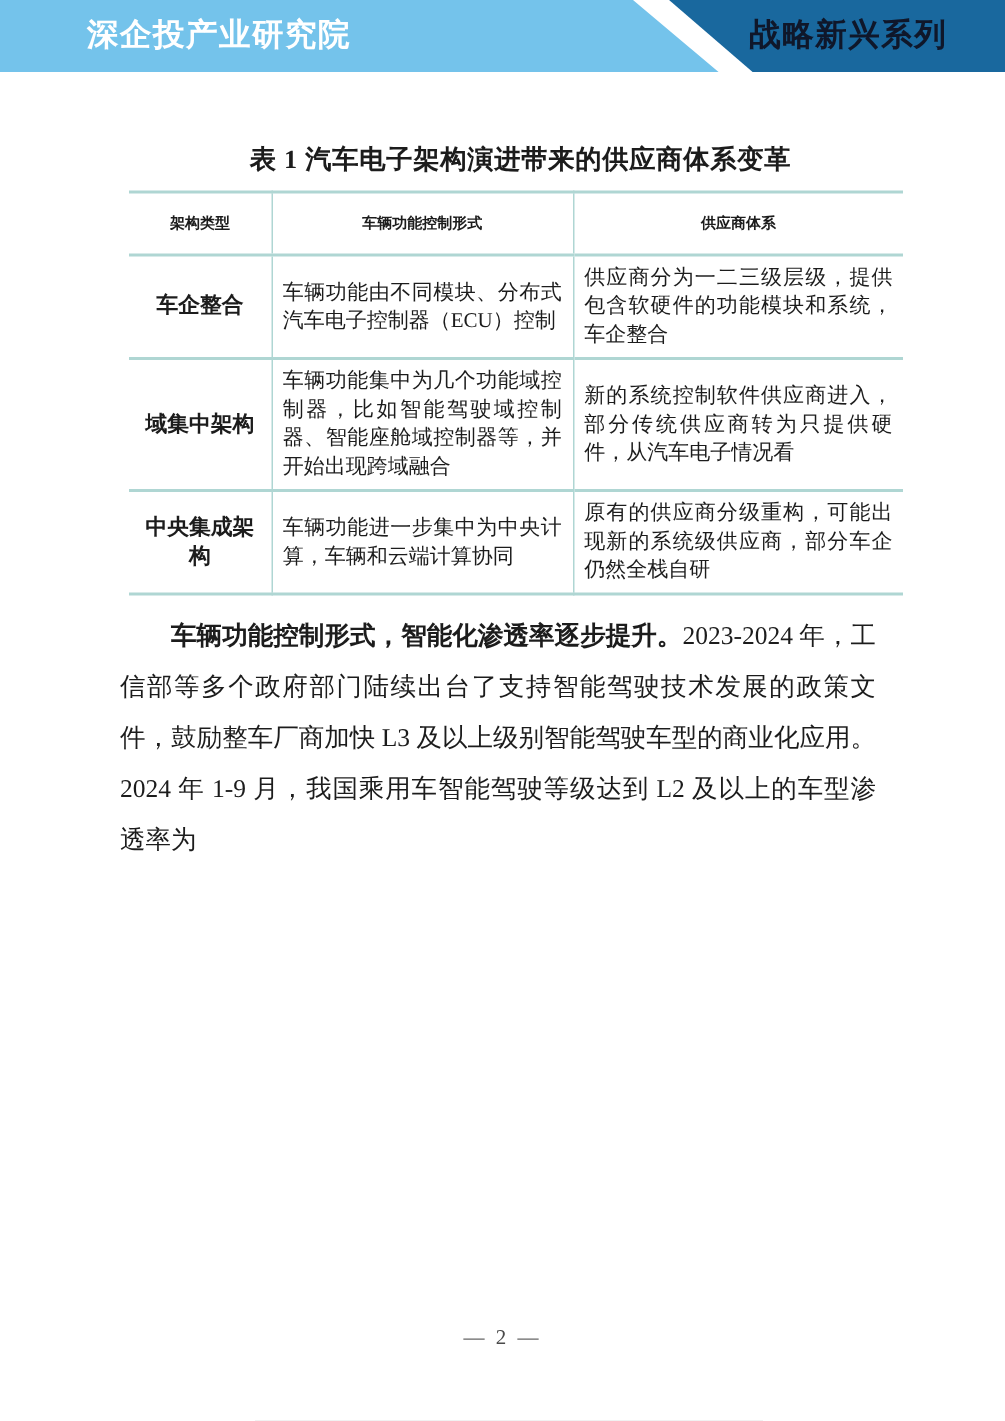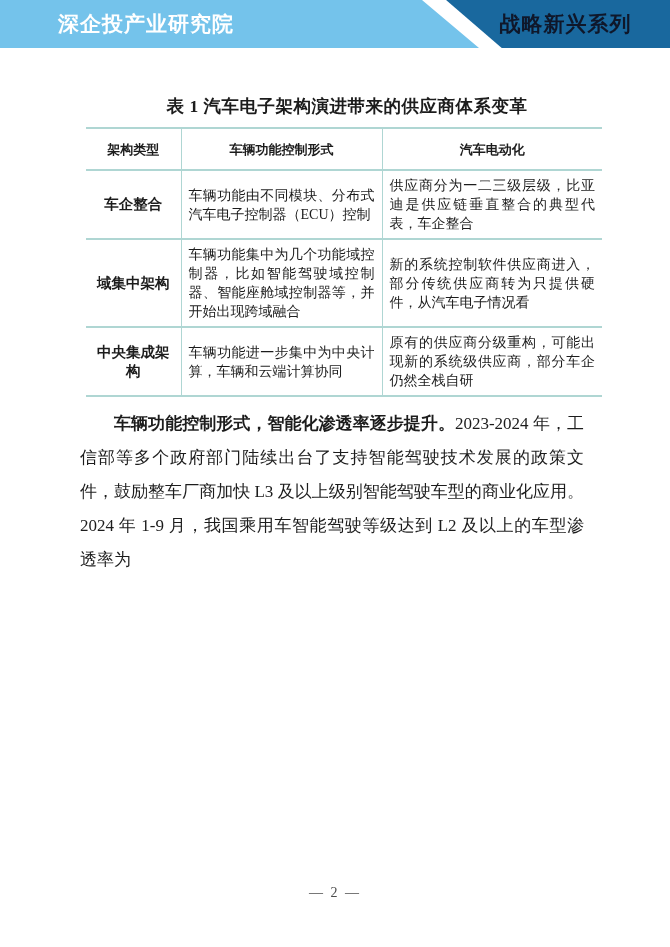--- a/index.html
+++ b/index.html
@@ -78,21 +78,21 @@
     table-layout:fixed;
     font-size:14px;line-height:19px;
     border-top:2px solid #afd6d3;
     border-bottom:2px solid #afd6d3;
   }
   table.arch col.c1{width:95px;}
   table.arch col.c2{width:201px;}
   table.arch col.c3{width:220px;}
   table.arch th{
     border-bottom:2px solid #afd6d3;
-    font-size:13px;font-weight:bold;
+    font-size:10px;font-weight:bold;
     height:36px;text-align:center;
     padding:2px 4px;
   }
   table.arch td{
     border-top:2px solid #afd6d3;
     padding:5px 7px;
     vertical-align:middle;
     text-align:justify;
   }
   table.arch tr td:first-child{
@@ -138,28 +138,28 @@
       <table class="arch">
         <colgroup>
             <col class="c1">
             <col class="c2">
             <col class="c3">
           </colgroup>
         <thead>
           <tr>
             <th>架构类型</th>
             <th>车辆功能控制形式</th>
-            <th>汽车电动化</th>
+            <th>供应商体系</th>
           </tr>
         </thead>
         <tbody>
           <tr>
             <td>车企整合</td>
             <td>车辆功能由不同模块、分布式汽车电子控制器（ECU）控制</td>
-            <td>供应商分为一二三级层级，比亚迪是供应链垂直整合的典型代表，车企整合</td>
+            <td>供应商分为一二三级层级，提供包含软硬件的功能模块和系统，车企整合</td>
           </tr>
           <tr>
             <td>域集中架构</td>
             <td>车辆功能集中为几个功能域控制器，比如智能驾驶域控制器、智能座舱域控制器等，并开始出现跨域融合</td>
             <td>新的系统控制软件供应商进入，部分传统供应商转为只提供硬件，从汽车电子情况看</td>
           </tr>
           <tr>
             <td>中央集成架构</td>
             <td>车辆功能进一步集中为中央计算，车辆和云端计算协同</td>
             <td>原有的供应商分级重构，可能出现新的系统级供应商，部分车企仍然全栈自研</td>

